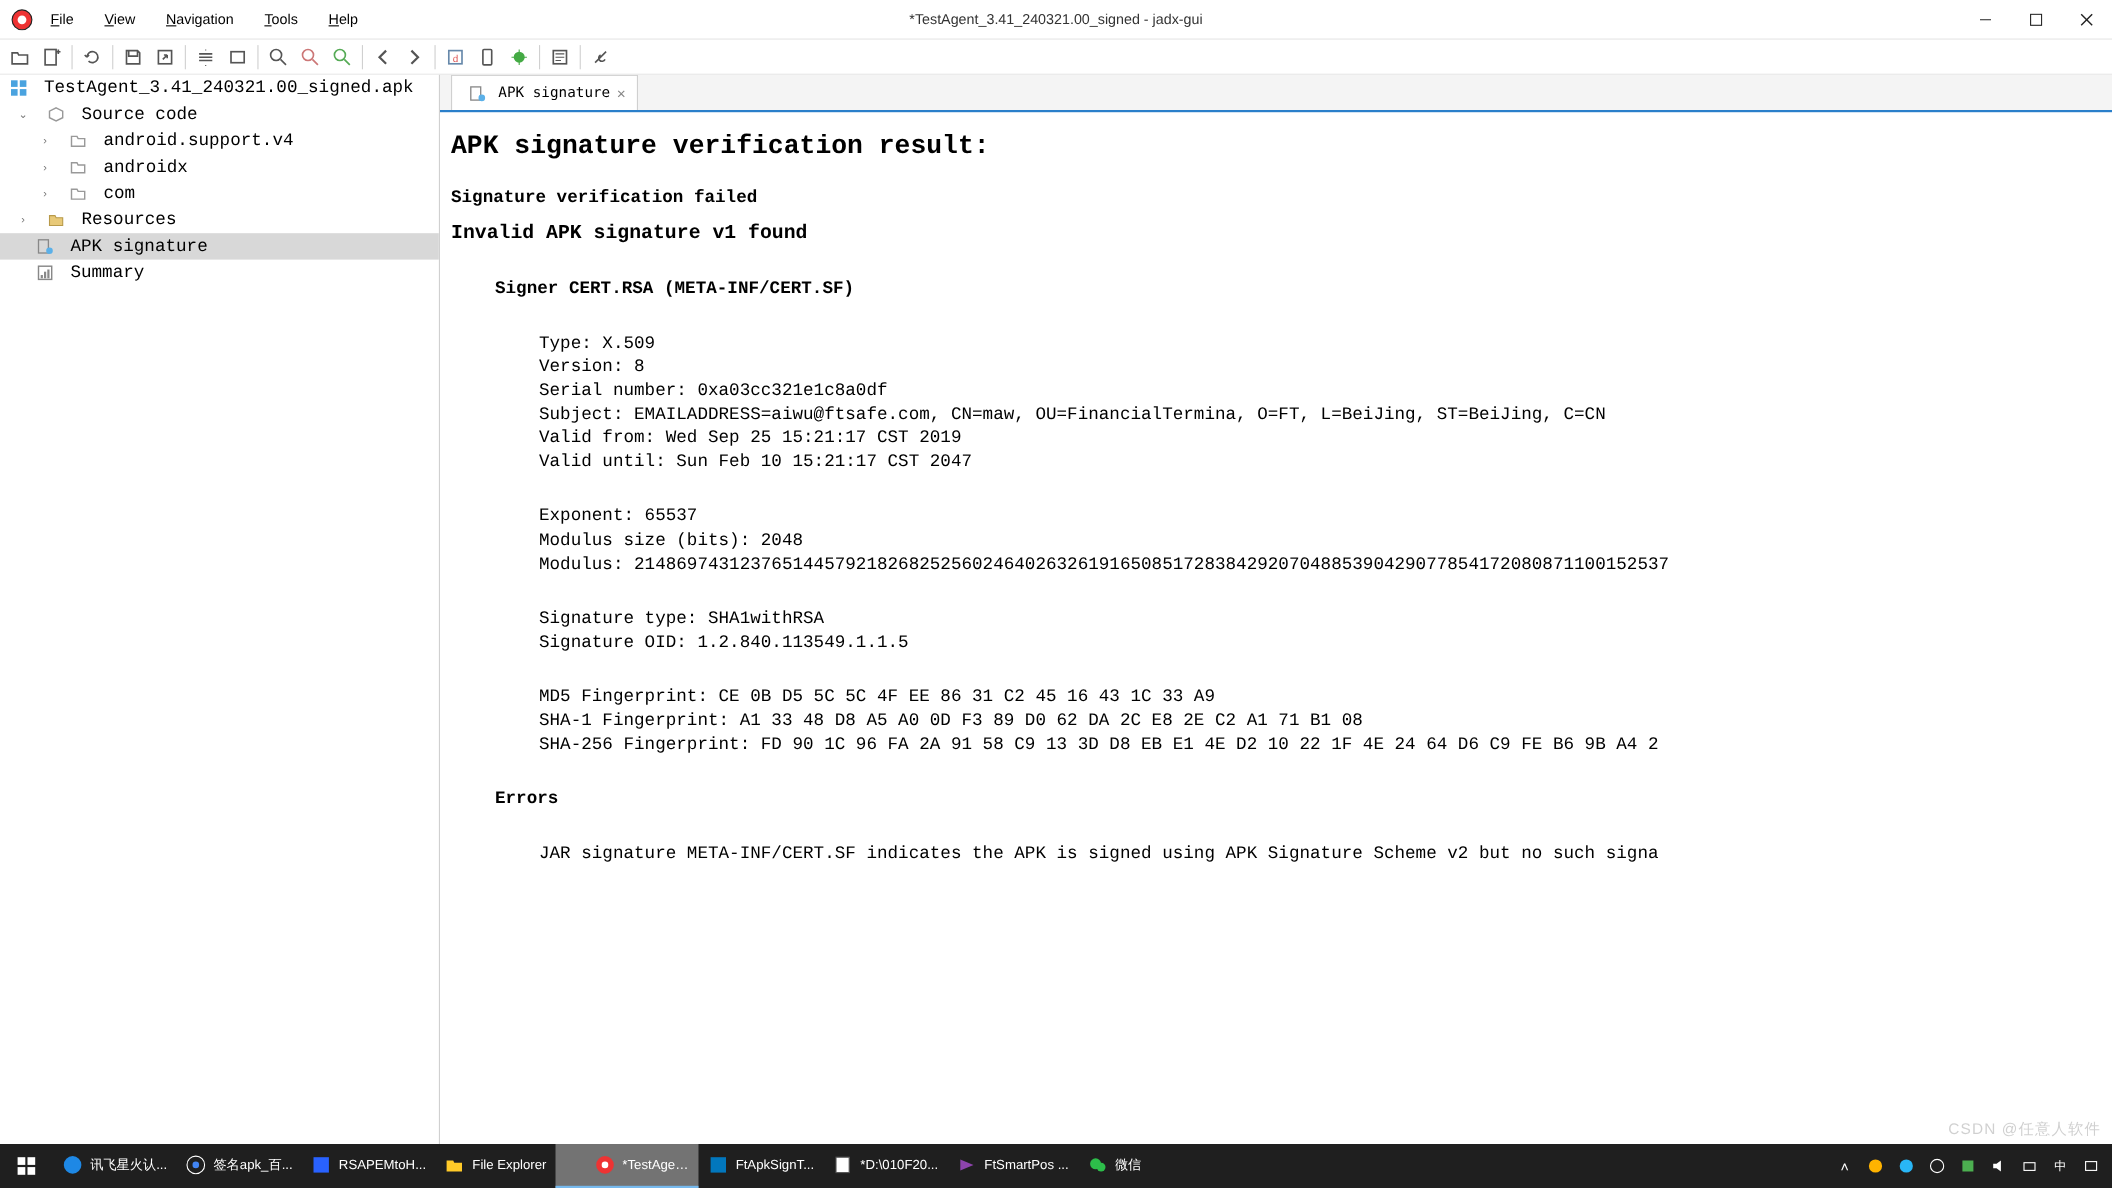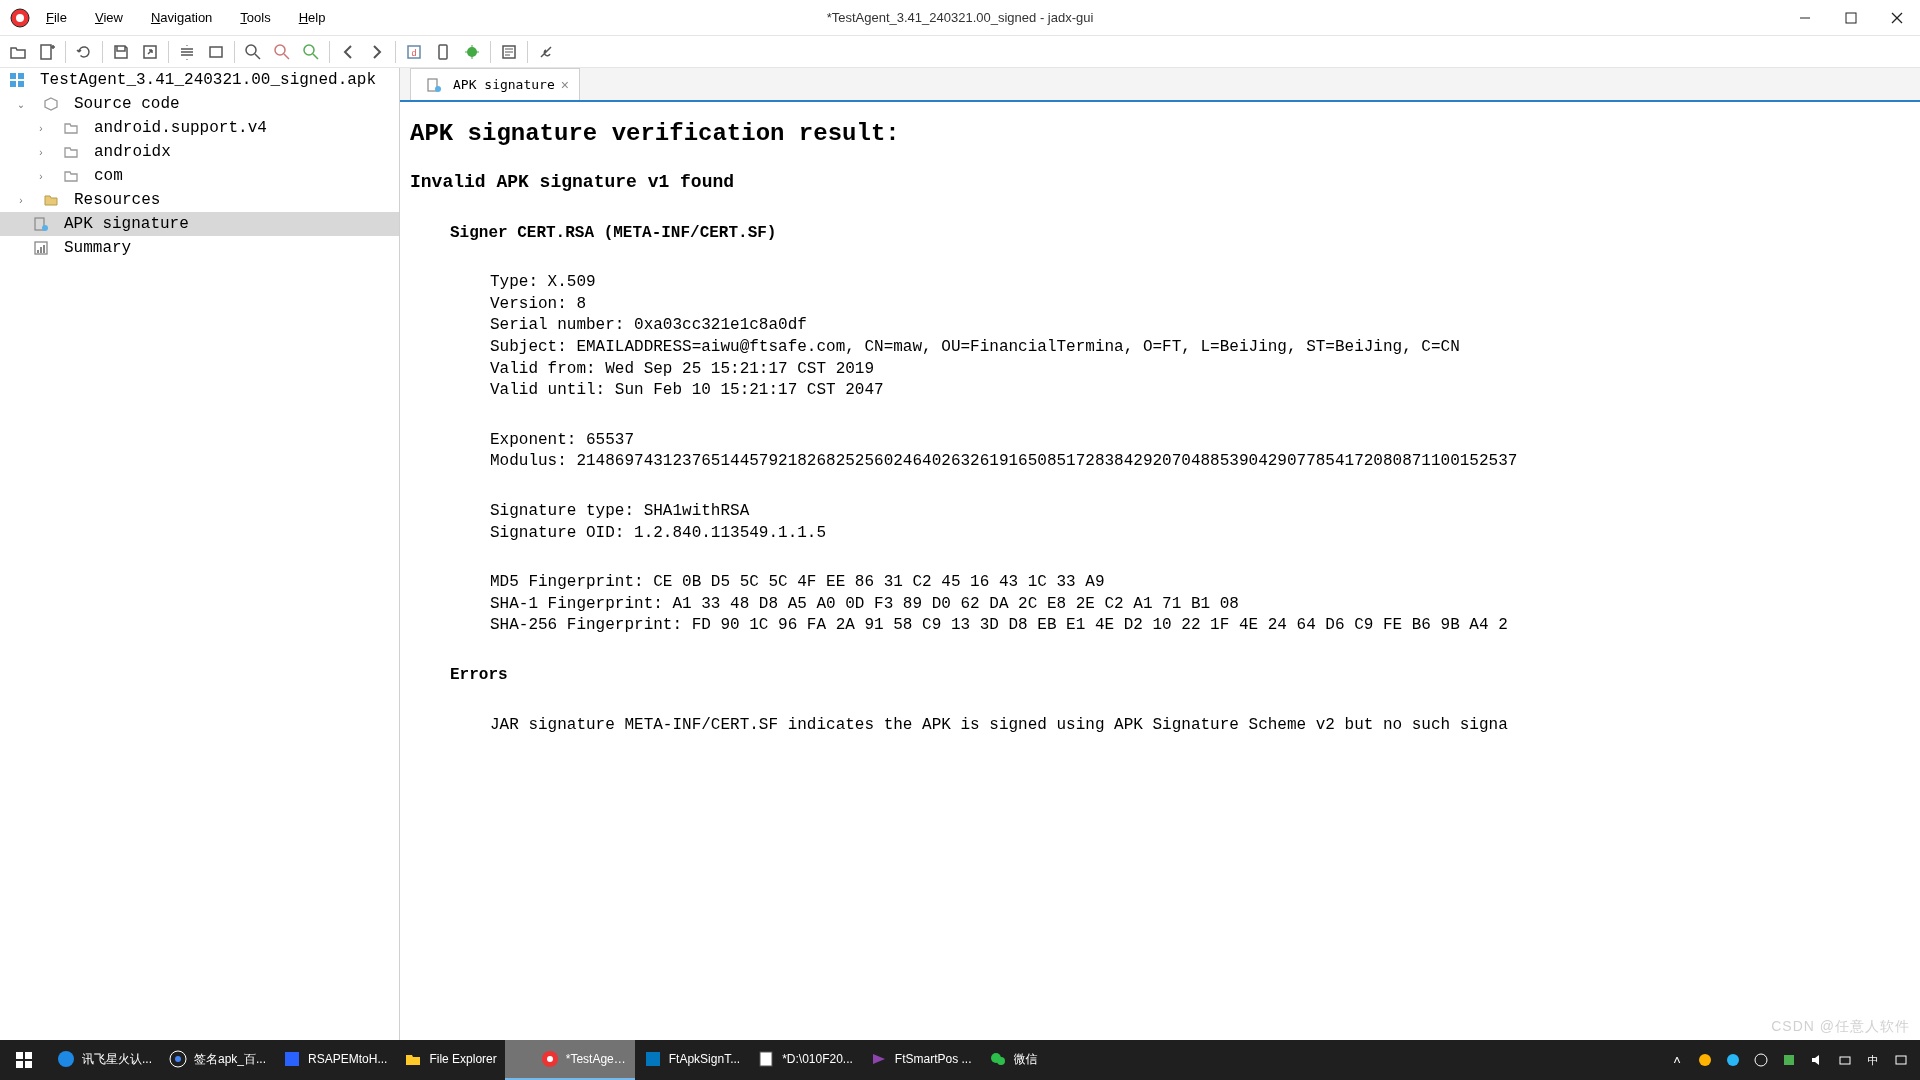--- a/index.html
+++ b/index.html
@@ -278,32 +278,34 @@
               <rect x="2" y="2" width="9" height="12" fill="none" stroke="#888" stroke-width="1.2"></rect>
               <circle cx="12" cy="12" r="3" fill="#5bb0e8"></circle>
             </svg>
           </span>
         <span style="font-family:Consolas,monospace">APK signature</span>
         <span class="close">×</span>
       </div>
     </div>
     <div class="content-body">
       <h1>APK signature verification result:</h1>
+      <h3>Signature verification failed</h3>
       <h2>Invalid APK signature v1 found</h2>
       <div class="indent1 block"><b>Signer CERT.RSA (META-INF/CERT.SF)</b></div>
       <div class="indent2 block">
         <div>Type: X.509</div>
         <div>Version: 8</div>
         <div>Serial number: 0xa03cc321e1c8a0df</div>
         <div>Subject: EMAILADDRESS=aiwu@ftsafe.com, CN=maw, OU=FinancialTermina, O=FT, L=BeiJing, ST=BeiJing, C=CN</div>
         <div>Valid from: Wed Sep 25 15:21:17 CST 2019</div>
         <div>Valid until: Sun Feb 10 15:21:17 CST 2047</div>
       </div>
       <div class="indent2 block">
         <div>Exponent: 65537</div>
+        <div>Modulus size (bits): 2048</div>
         <div>Modulus: 21486974312376514457921826825256024640263261916508517283842920704885390429077854172080871100152537</div>
       </div>
       <div class="indent2 block">
         <div>Signature type: SHA1withRSA</div>
         <div>Signature OID: 1.2.840.113549.1.1.5</div>
       </div>
       <div class="indent2 block">
         <div>MD5 Fingerprint: CE 0B D5 5C 5C 4F EE 86 31 C2 45 16 43 1C 33 A9</div>
         <div>SHA-1 Fingerprint: A1 33 48 D8 A5 A0 0D F3 89 D0 62 DA 2C E8 2E C2 A1 71 B1 08</div>
         <div>SHA-256 Fingerprint: FD 90 1C 96 FA 2A 91 58 C9 13 3D D8 EB E1 4E D2 10 22 1F 4E 24 64 D6 C9 FE B6 9B A4 2</div>

